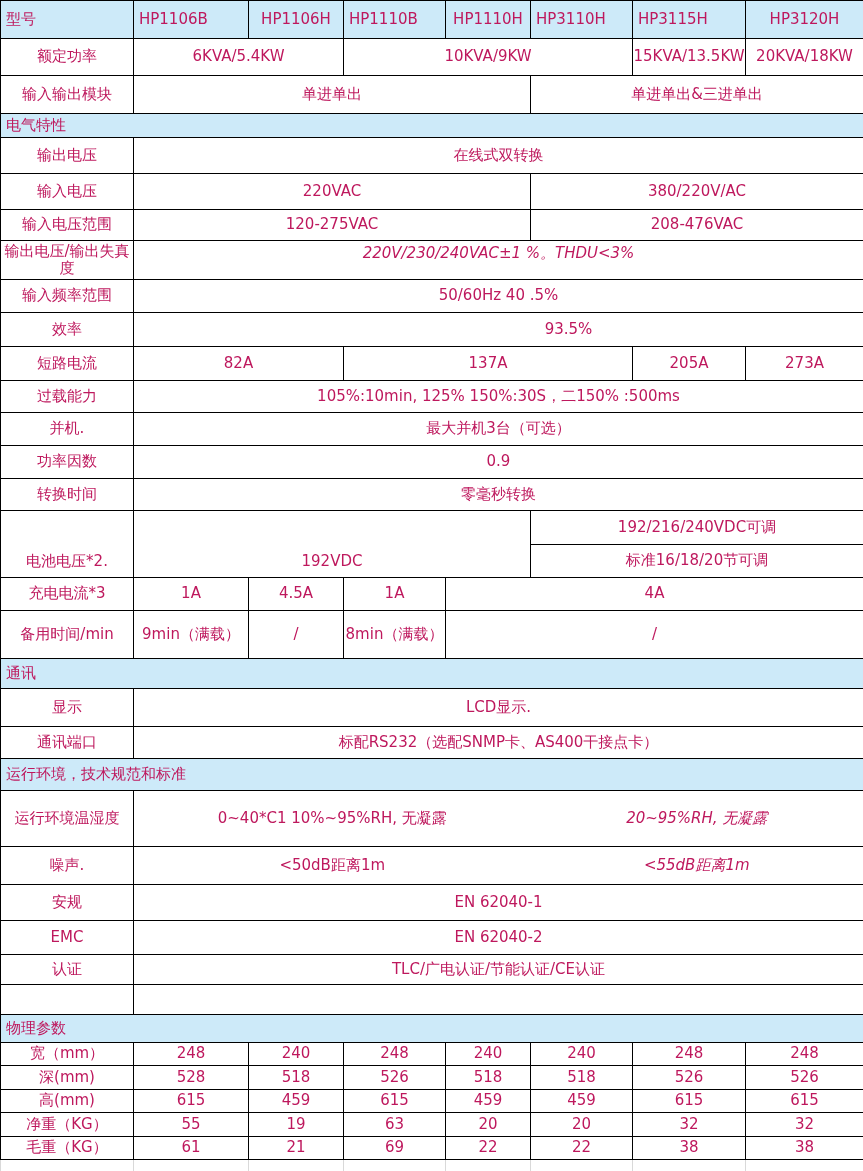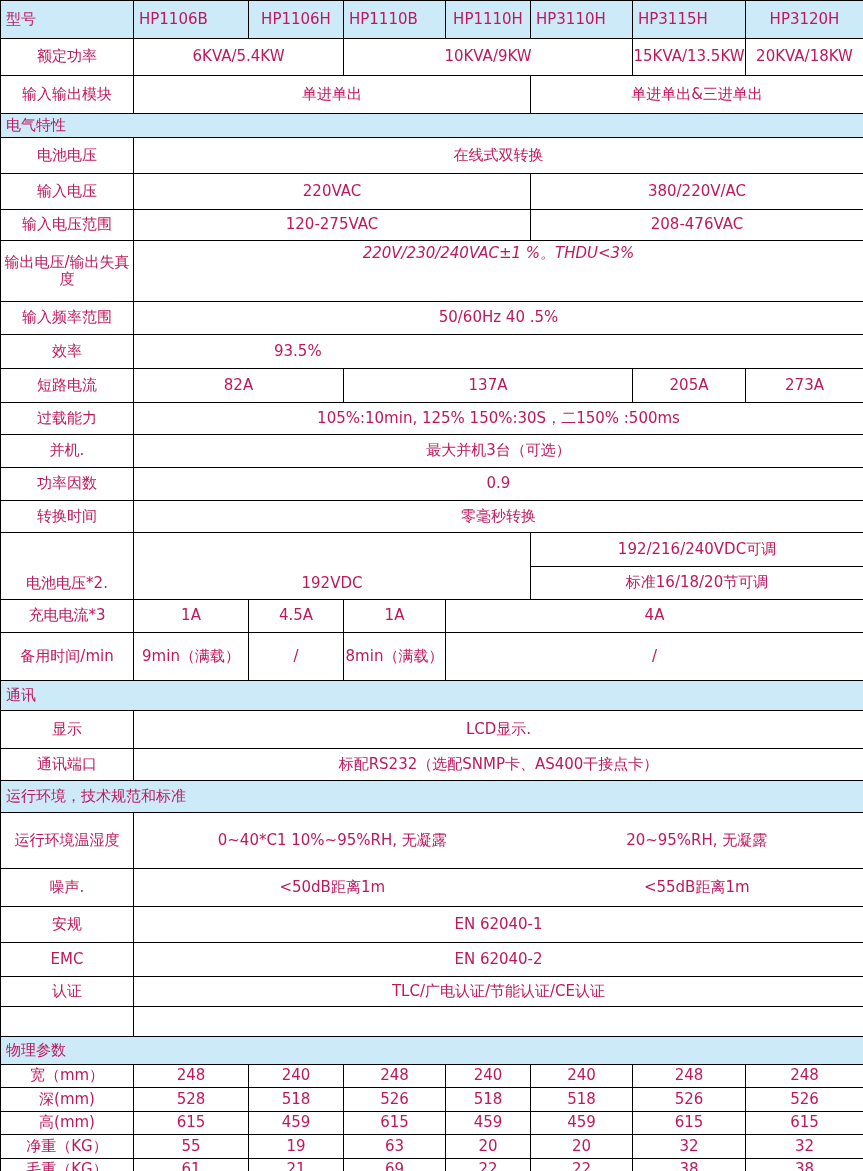--- a/index.html
+++ b/index.html
@@ -22,23 +22,23 @@
     padding:0;font-weight:normal;overflow:hidden;line-height:1.15;
   }
   th{font-size:15px;}
   .left{text-align:left;padding-left:5px;}
   .hdr th{background:var(--band-bg);}
   .band td{
     background:var(--band-bg);text-align:left;padding-left:5px;
   }
   .top{vertical-align:top;padding-top:4px;font-style:italic;}
   .bottom{vertical-align:bottom;padding-bottom:7px;border-radius:23px;}
-  .effval{text-align:left;padding-left:140px;}
+  .effval{text-align:center;padding-left:140px;}
   .nbr{border-right:none;}
-  .nbl{border-left:none;}
+  .nbl{border-left:none;font-style:italic;}
   .emptyrow td{height:29px;}
   .gridrow td{border:1px solid var(--grid-line);border-top:1px solid var(--border);}
   .striprow td{border:none;background:var(--band-bg);}
 </style>
 </head>
 <body>
 
 <div id="sheet">
 <table>
   <colgroup>
@@ -76,37 +76,37 @@
     <td>输入输出模块</td>
     <td colspan="4">单进单出</td>
     <td colspan="3">单进单出&amp;三进单出</td>
   </tr>
 
   <tr class="band" style="height:24px">
     <td colspan="8">电气特性</td>
   </tr>
 
   <tr style="height:36px">
-    <td>电池电压</td>
+    <td>输出电压</td>
     <td colspan="7">在线式双转换</td>
   </tr>
 
   <tr style="height:36px">
     <td>输入电压</td>
     <td colspan="4">220VAC</td>
     <td colspan="3">380/220V/AC</td>
   </tr>
 
   <tr style="height:31px">
     <td>输入电压范围</td>
     <td colspan="4">120-275VAC</td>
     <td colspan="3">208-476VAC</td>
   </tr>
 
-  <tr style="height:61px">
+  <tr style="height:39px">
     <td>输出电压/输出失真度</td>
     <td colspan="7" class="top">220V/230/240VAC±1 %。THDU&lt;3%</td>
   </tr>
 
   <tr style="height:33px">
     <td>输入频率范围</td>
     <td colspan="7">50/60Hz 40 .5%</td>
   </tr>
 
   <tr style="height:34px">

